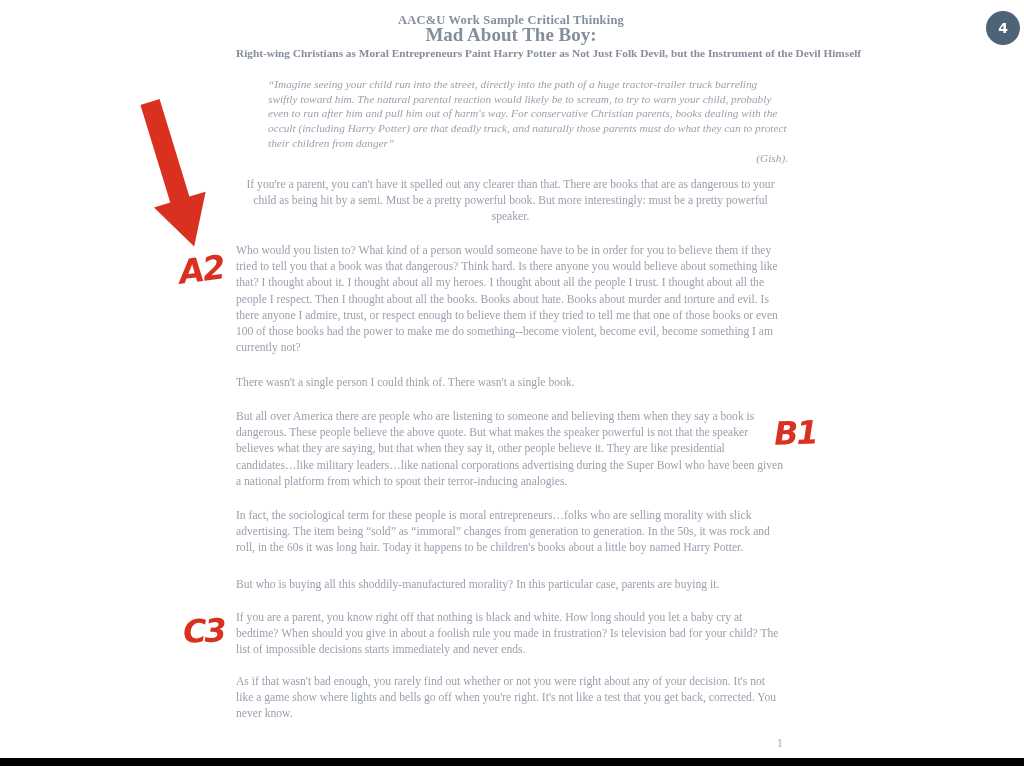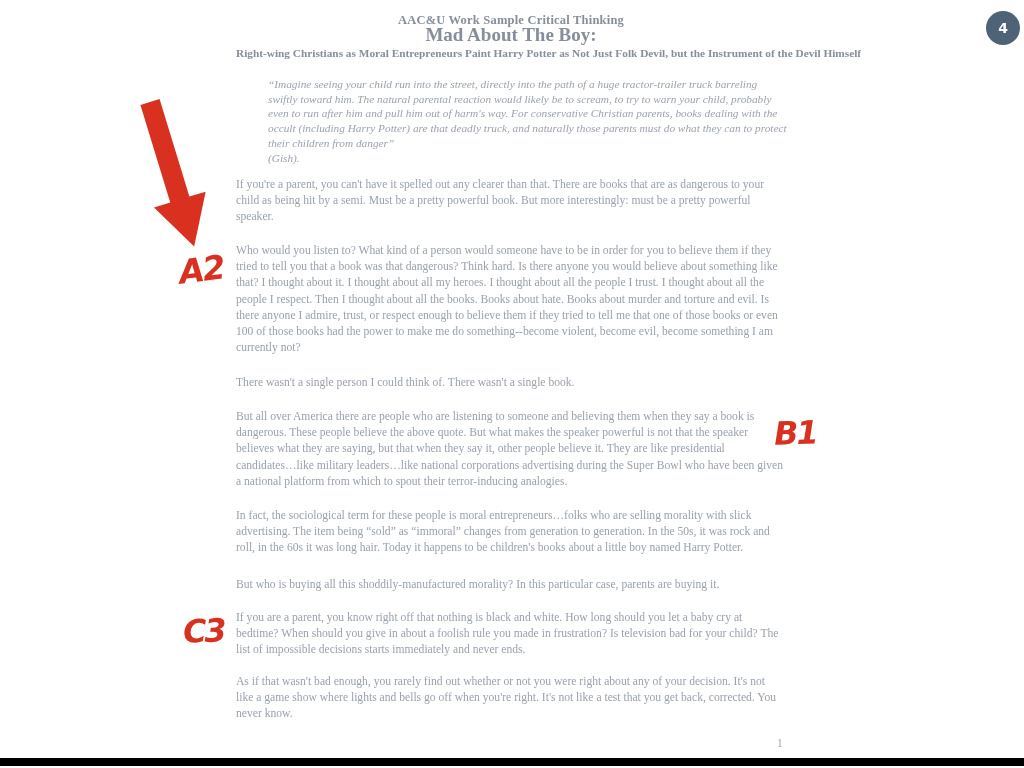--- a/index.html
+++ b/index.html
@@ -22,23 +22,23 @@
   .doc-header { position: absolute; left: 0; width: 100%; text-align: center; color: #858e9c; }
   .h-line1 { top: 12px; font-size: 12.5px; font-weight: 700; letter-spacing: 0.2px; }
   .h-line2 { top: 27px; font-size: 19px; font-weight: 700; }
   .h-line3 { top: 45px; font-size: 11.3px; font-weight: 700; white-space: nowrap; }
 
   .para { position: absolute; left: 0; width: 549px; margin: 0; }
   .quote {
     position: absolute; left: 32px; top: 77px; width: 520px; margin: 0;
     font-style: italic; font-size: 11.3px; line-height: 14.7px; color: #9aa2af;
   }
-  .quote .citation { display: block; }
+  .quote .citation { display: block; text-align: right; }
 
-  .p1 { top: 177px; }
+  .p1 { top: 177px; text-align: center; }
   .p2 { top: 243px; }
   .p3 { top: 375px; }
   .p4 { top: 409px; }
   .p5 { top: 508px; }
   .p6 { top: 577px; }
   .p7 { top: 610px; font-family: Liberation Serif, serif; }
   .p8 { top: 674px; }
 
   .page-number {
     position: absolute; left: 777px; top: 737px;

